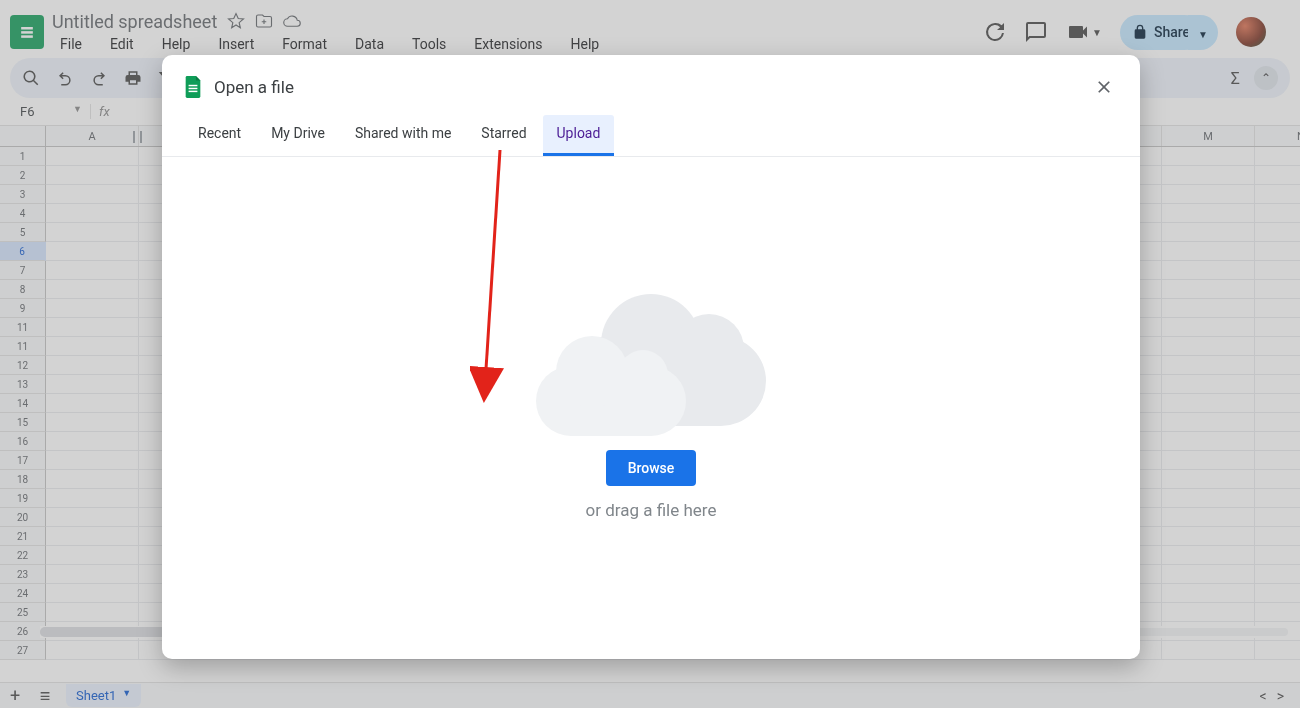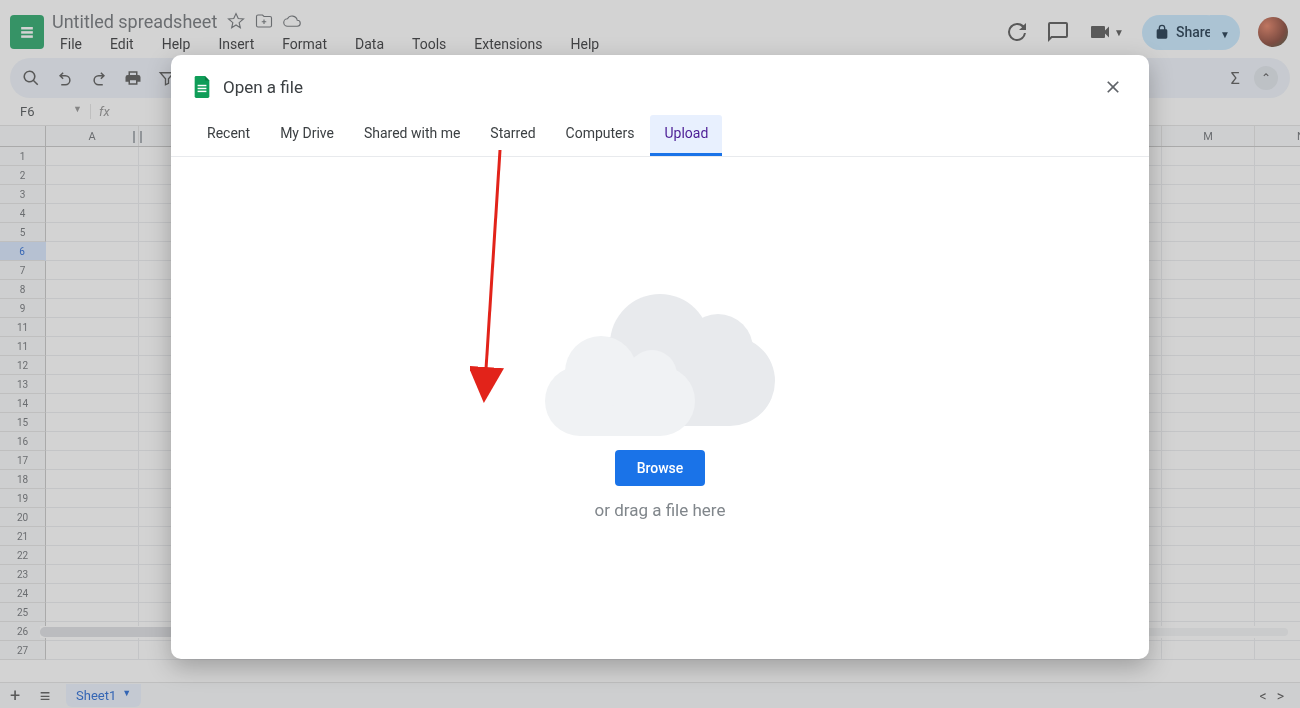--- a/index.html
+++ b/index.html
@@ -2,21 +2,21 @@
 <html><head>
   <meta charset="utf-8">
   <style>
     * { margin: 0; padding: 0; box-sizing: border-box; font-family: "Google Sans", Roboto, Arial, sans-serif; }
     body { width: 1300px; height: 708px; overflow: hidden; background: #fff; position: relative; }
 
     
     .bg { position: absolute; inset: 0; filter: brightness(1); }
     .bg::after { content:""; position:absolute; inset:0; background:rgba(128,128,128,.35); pointer-events:none; }
 
-    .header { height: 58px; display:flex; align-items:center; padding: 6px 2px 0 10px; gap: 8px; text-align: right; }
+    .header { height: 58px; display:flex; align-items:center; padding: 6px 24px 0 10px; gap: 8px; text-align: right; }
     .logo { width:34px; height:34px; background:#0f9d58; border-radius:4px; display:flex; align-items:center; justify-content:center; }
     .logo svg { width:20px; height:20px; fill:#fff;}
     .titleblock { display:flex; flex-direction:column; gap:2px; }
     .titlerow { display:flex; align-items:center; gap:10px; }
     .title { font-size:18px; color:#5f6368; }
     .tiny-icon { width:18px; height:18px; fill:#5f6368; }
     .menurow { display:flex; gap:12px; }
     .menuitem { font-size:14px; color:#202124; padding:2px 8px; border-radius:4px; }
 
     .right-tools { margin-left:auto; display:flex; align-items:center; gap:18px; padding-right:10px;}
@@ -53,21 +53,21 @@
     .hscroll-track { position:absolute; left:0; right:0; top:2px; height:8px; background:#f1f3f4; border-radius:4px;}
     .hscroll-thumb { position:absolute; left:0; width:50%; top:1px; height:10px; background:#dadce0; border-radius:5px;}
 
     .footer { position:absolute; bottom:0; left:0; right:0; height:26px; border-top:1px solid #e0e0e0; display:flex; align-items:center; background:#f8f9fa;}
     .f-btn { width:30px; text-align:center; font-size:18px; color:#444;}
     .sheet-tab { background:#e8f0fe; border-radius:0 0 6px 6px; padding:4px 10px; font-size:13px; color:#0b57d0; display:flex; gap:6px; align-items:flex-start; margin-left:6px;}
     .farrows { margin-left:auto; padding-right:16px; display:flex; gap:10px; font-size:14px; color:#444;}
 
     
     .dialog { position:absolute; left:162px; top:55px; width:978px; height:604px; background:#fff;
-              border-radius:10px; box-shadow:0 8px 24px rgba(0,0,0,.25); z-index:10; display:flex; flex-direction:column;margin-left:9px;}
+              border-radius:10px; box-shadow:0 8px 24px rgba(0,0,0,.25); z-index:10; display:flex; flex-direction:column;}
     .dlg-head { display:flex; align-items:center; padding: 18px 22px 14px 22px; }
     .dlg-logo { width:18px; height:22px; margin-right:12px; }
     .dlg-logo svg{ width:18px; height:22px; }
     .dlg-title { font-size:17px; color:#3c4043; }
     .dlg-close { margin-left:auto; width:28px; height:28px; display:flex; align-items:center; justify-content:center; cursor:pointer;}
     .dlg-tabs { display:flex; padding: 0 22px; border-bottom:1px solid #e8eaed; gap:2px;}
     .dlg-tab { padding:10px 14px 12px; font-size:14px; color:#3c4043; cursor:pointer; }
     .dlg-tab.active { color:#4c1d95; background:#e8f0fe; border-bottom:3px solid #1a73e8; border-radius:3px 3px 0 0;}
     .dlg-body { flex:1; display:flex; flex-direction:column; align-items:center; justify-content:center; gap:14px; position:relative;}
 
@@ -706,21 +706,20 @@
       <svg width="20" height="20" viewBox="0 0 24 24">
           <path d="M19 6.41 17.59 5 12 10.59 6.41 5 5 6.41 10.59 12 5 17.59 6.41 19 12 13.41 17.59 19 19 17.59 13.41 12z" fill="#5f6368"></path>
         </svg>
     </div>
   </div>
   <div class="dlg-tabs" id="dlg-tabs">
       <div class="dlg-tab">Recent</div>
       <div class="dlg-tab">My Drive</div>
       <div class="dlg-tab">Shared with me</div>
       <div class="dlg-tab">Starred</div>
-      <div class="dlg-tab">Computers</div>
       <div class="dlg-tab active">Upload</div>
     </div>
   <div class="dlg-body">
     <div class="cloud-illus">
       <div class="c1"></div>
         <div class="c2"></div>
     </div>
     <button class="browse-btn">Browse</button>
     <div class="drag-text">or drag a file here</div>
   </div>

